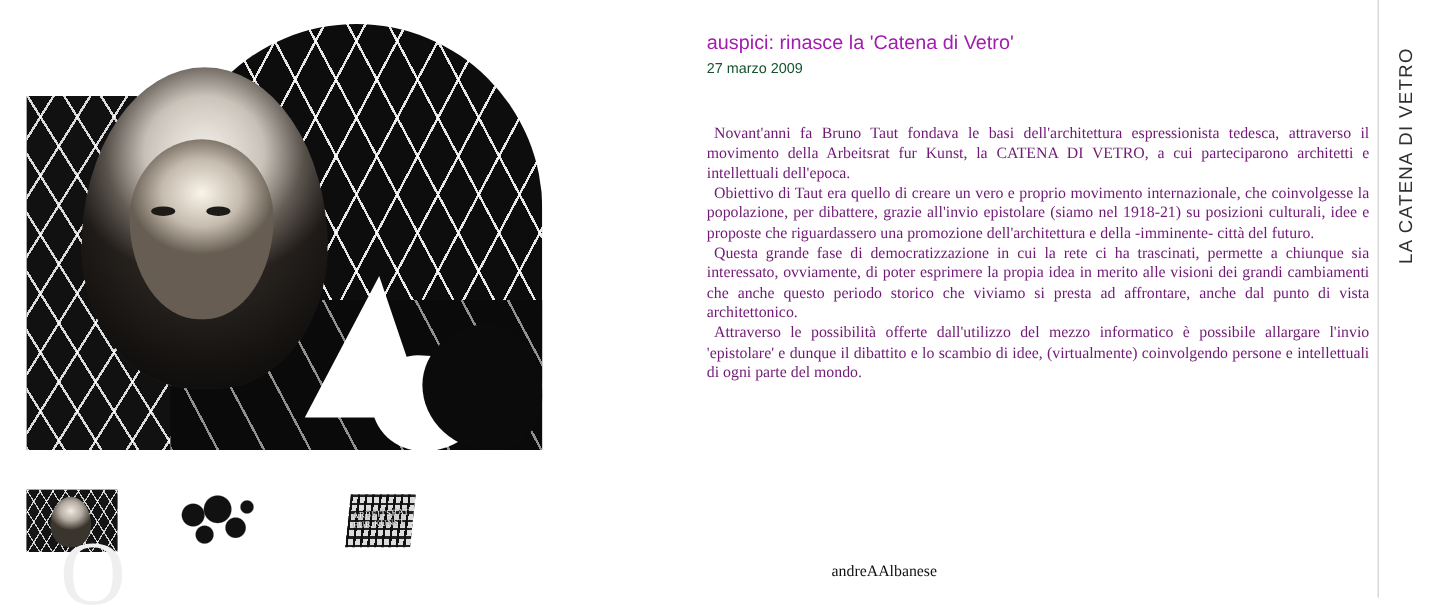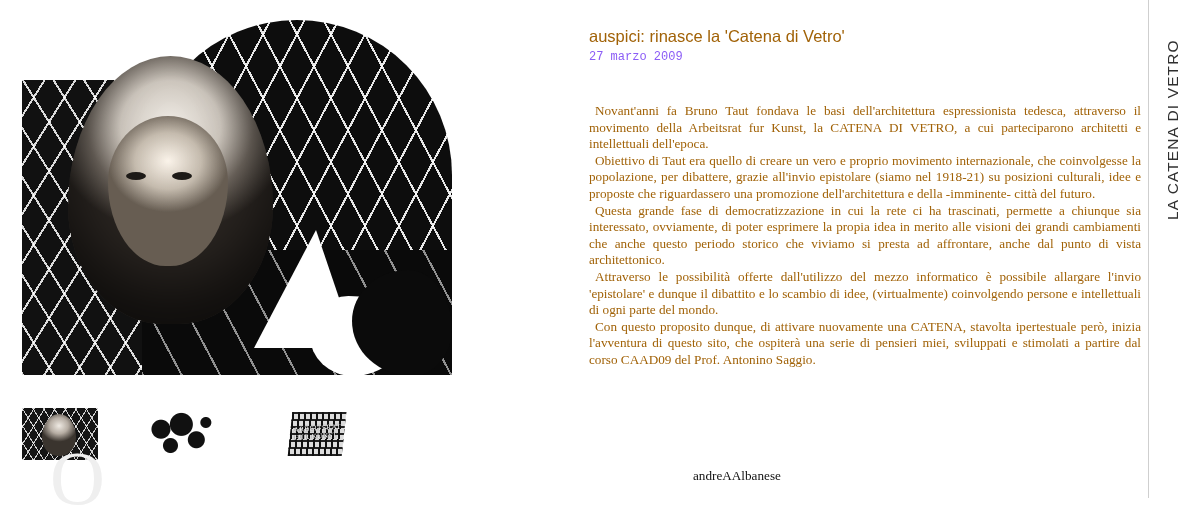--- a/index.html
+++ b/index.html
@@ -195,40 +195,40 @@
     left: 589px;
     top: 0;
     width: 560px;
     height: 510px;
   }
   .post-title {
     position: absolute;
     left: 0;
     top: 27px;
     font-size: 16.5px;
-    color: #a16207;
+    color: #a21caf;
     font-family: "Liberation Sans", sans-serif;
   }
   .post-date {
     position: absolute;
     left: 0;
     top: 50px;
     font-size: 12px;
-    color: #8b5cf6;
-    font-family: Liberation Mono, monospace;
+    color: #14532d;
+    font-family: Liberation Sans, sans-serif;
   }
   .post-body {
     position: absolute;
     left: 0;
     top: 103px;
     width: 552px;
     font-family: "Liberation Serif", serif;
     font-size: 13.2px;
     line-height: 16.6px;
-    color: #a16207;
+    color: #701a75;
     text-align: justify;
   }
   .post-body p {
     margin: 0 0 0 0;
     text-indent: 6px;
   }
   .signature {
     position: absolute;
     left: 104px;
     top: 468px;
@@ -299,21 +299,20 @@
 
 <div class="content">
   <div class="post-title">auspici: rinasce la 'Catena di Vetro'</div>
   <div class="post-date">27 marzo 2009</div>
 
   <div class="post-body">
     <p>Novant'anni fa Bruno Taut fondava le basi dell'architettura espressionista tedesca, attraverso il movimento della Arbeitsrat fur Kunst, la CATENA DI VETRO, a cui parteciparono architetti e intellettuali dell'epoca.</p>
     <p>Obiettivo di Taut era quello di creare un vero e proprio movimento internazionale, che coinvolgesse la popolazione, per dibattere, grazie all'invio epistolare (siamo nel 1918-21) su posizioni culturali, idee e proposte che riguardassero una promozione dell'architettura e della -imminente- città del futuro.</p>
     <p>Questa grande fase di democratizzazione in cui la rete ci ha trascinati, permette a chiunque sia interessato, ovviamente, di poter esprimere la propia idea in merito alle visioni dei grandi cambiamenti che anche questo periodo storico che viviamo si presta ad affrontare, anche dal punto di vista architettonico.</p>
     <p>Attraverso le possibilità offerte dall'utilizzo del mezzo informatico è possibile allargare l'invio 'epistolare' e dunque il dibattito e lo scambio di idee, (virtualmente) coinvolgendo persone e intellettuali di ogni parte del mondo.</p>
-    <p>Con questo proposito dunque, di attivare nuovamente una CATENA, stavolta ipertestuale però, inizia l'avventura di questo sito, che ospiterà una serie di pensieri miei, sviluppati e stimolati a partire dal corso CAAD09 del Prof. Antonino Saggio.</p>
   </div>
 
   <div class="signature">andreAAlbanese</div>
 </div>
 
 <div class="side-rule"></div>
 <div class="side-title-wrap">
   <div class="side-title">LA CATENA DI VETRO</div>
 </div>
 

